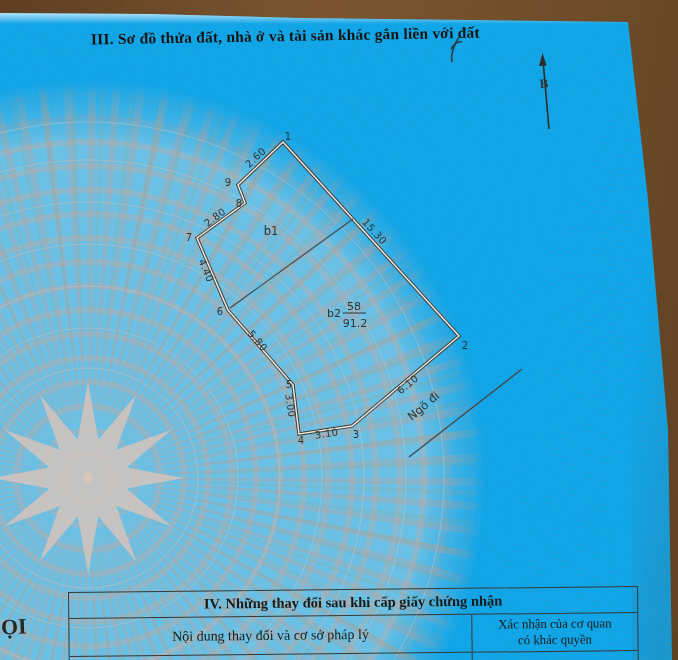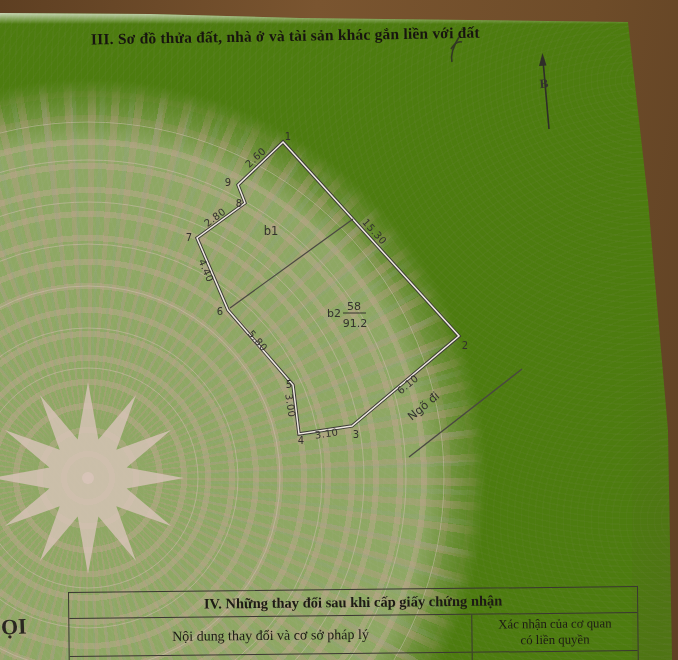--- a/index.html
+++ b/index.html
@@ -4,21 +4,21 @@
 <style>
   html,body{margin:0;padding:0;}
   body{
     width:678px;height:660px;overflow:hidden;position:relative;
     background:linear-gradient(100deg,#5e3f22 0%,#7a5530 40%,#6e4c29 75%,#5f4124 100%);
     font-family:"Liberation Serif", serif;
   }
   .paper{
     position:absolute;inset:0;
     clip-path:polygon(0 13px,150px 14px,300px 18px,470px 20px,628px 22px,648px 200px,668px 430px,672px 660px,0 660px);
-    background:#4d7c0f;
+    background:#0ea5e9;
   }
   .bg-layer{position:absolute;inset:0;pointer-events:none;}
   .bg-guilloche-right{
     background:
       repeating-radial-gradient(circle at 640px 80px, rgba(150,145,135,.06) 0 1.5px, transparent 1.5px 6px),
       repeating-radial-gradient(circle at 690px 520px, rgba(150,145,135,.05) 0 1.5px, transparent 1.5px 7px);
   }
   .bg-drum-rings{
     background:repeating-radial-gradient(circle at 88px 478px,
       rgba(222,199,189,.60) 0 3px,
@@ -171,21 +171,21 @@
   <div class="changes-table">
     <div class="changes-title-row">
       <span>IV. Những thay đổi sau khi cấp giấy chứng nhận</span>
     </div>
     <div class="changes-header-row">
       <div class="col-content">
         <span>Nội dung thay đổi và cơ sở pháp lý</span>
       </div>
       <div class="col-confirm">
         <span>Xác nhận của cơ quan</span>
-        <span>có liền quyền</span>
+        <span>có khác quyền</span>
       </div>
     </div>
     <div class="changes-empty-row">
       <div class="empty-left"></div>
     </div>
   </div>
 
 </div>
 
 </body></html>

